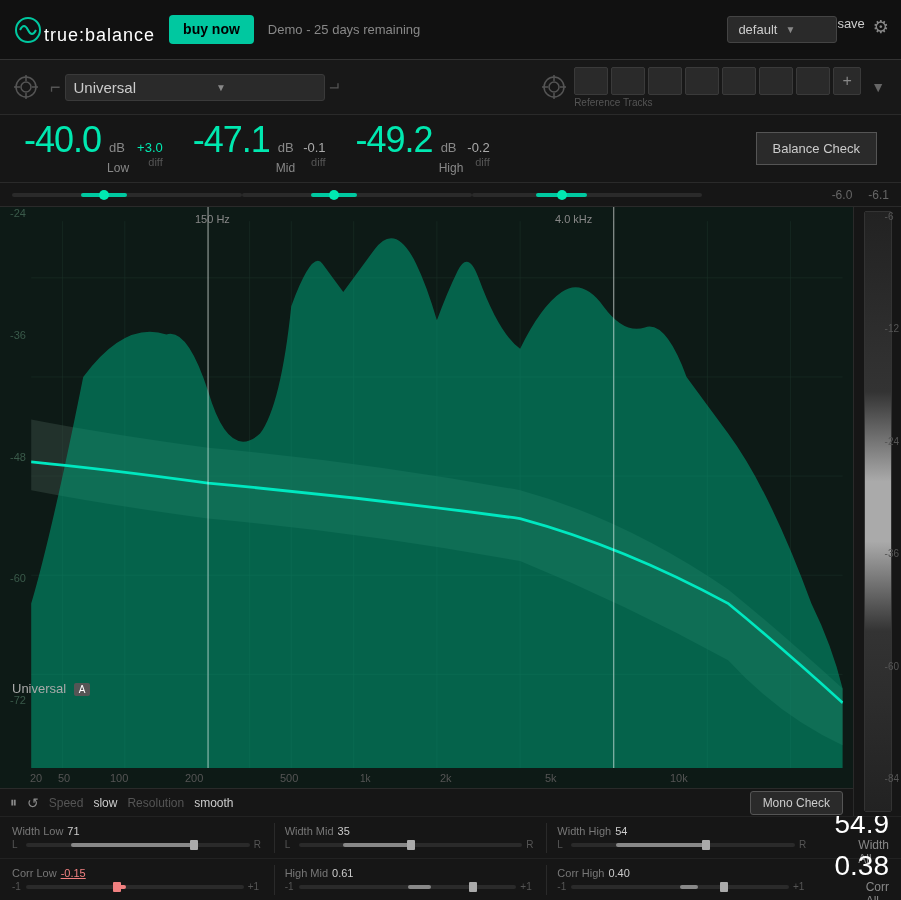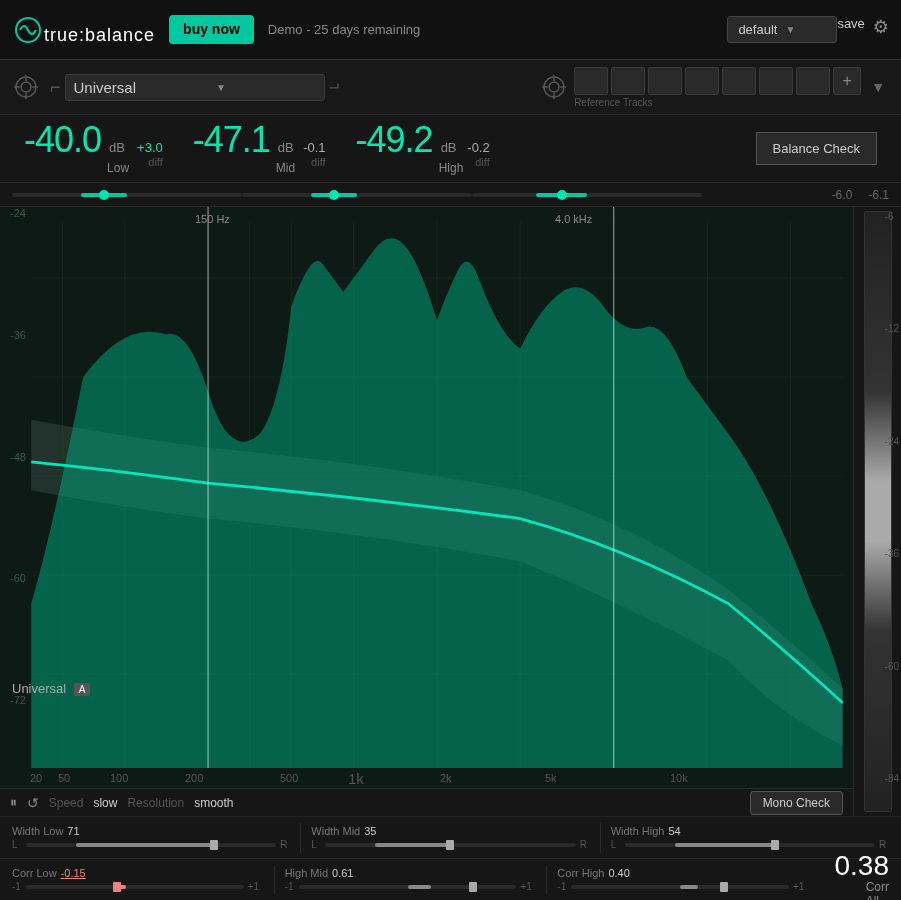--- a/index.html
+++ b/index.html
@@ -700,21 +700,21 @@
         <span class="speed-val">smooth</span>
         <button class="mono-check-btn">Mono Check</button>
       </div>
 
       <div style="position:absolute; bottom:28px; left:0; right:0; height:20px; background:#0d1a16; display:flex; align-items:center; padding:0 10px;">
         <span style="position:absolute; left:30px; color:#555; font-size:11px;">20</span>
         <span style="position:absolute; left:58px; color:#555; font-size:11px;">50</span>
         <span style="position:absolute; left:110px; color:#555; font-size:11px;">100</span>
         <span style="position:absolute; left:185px; color:#555; font-size:11px;">200</span>
         <span style="position:absolute; left:280px; color:#555; font-size:11px;">500</span>
-        <span style="position:absolute; left:348px; color:#555; font-size:15px;text-align:center;">1k</span>
+        <span style="position:absolute; left:360px; color:#555; font-size:10px;text-align:center;">1k</span>
         <span style="position:absolute; left:440px; color:#555; font-size:11px;">2k</span>
         <span style="position:absolute; left:545px; color:#555; font-size:11px;">5k</span>
         <span style="position:absolute; left:670px; color:#555; font-size:11px;">10k</span>
       </div>
     </div>
 
     <div class="vu-meter">
       <div class="vu-bar-container">
 
         <div style="position:absolute; bottom:0; left:0; right:0; height:100%; background: linear-gradient(to top, #222 0%, #333 30%, #aaa 45%, #aaa 55%, #333 70%, #222 100%);"></div>
@@ -774,20 +774,24 @@
         <div class="lr-slider-row">
           <span class="lr-label">L</span>
           <div class="band-slider-track">
             <div class="band-slider-fill" style="left:20%; width:40%;"></div>
             <div class="band-slider-thumb" style="left:60%;"></div>
           </div>
           <span class="lr-label">R</span>
         </div>
       </div>
 
+      <div class="all-readout">
+        <span class="all-value">54.9</span>
+        <span class="all-label">Width<br>All</span>
+      </div>
     </div>
 
     <div class="corr-row">
 
       <div class="band-slider-group">
         <div class="band-label-row">
           <span>Corr Low</span>
           <span class="band-label-val" style="color:#f08080;text-decoration:underline;">-0.15</span>
         </div>
         <div class="lr-slider-row">

